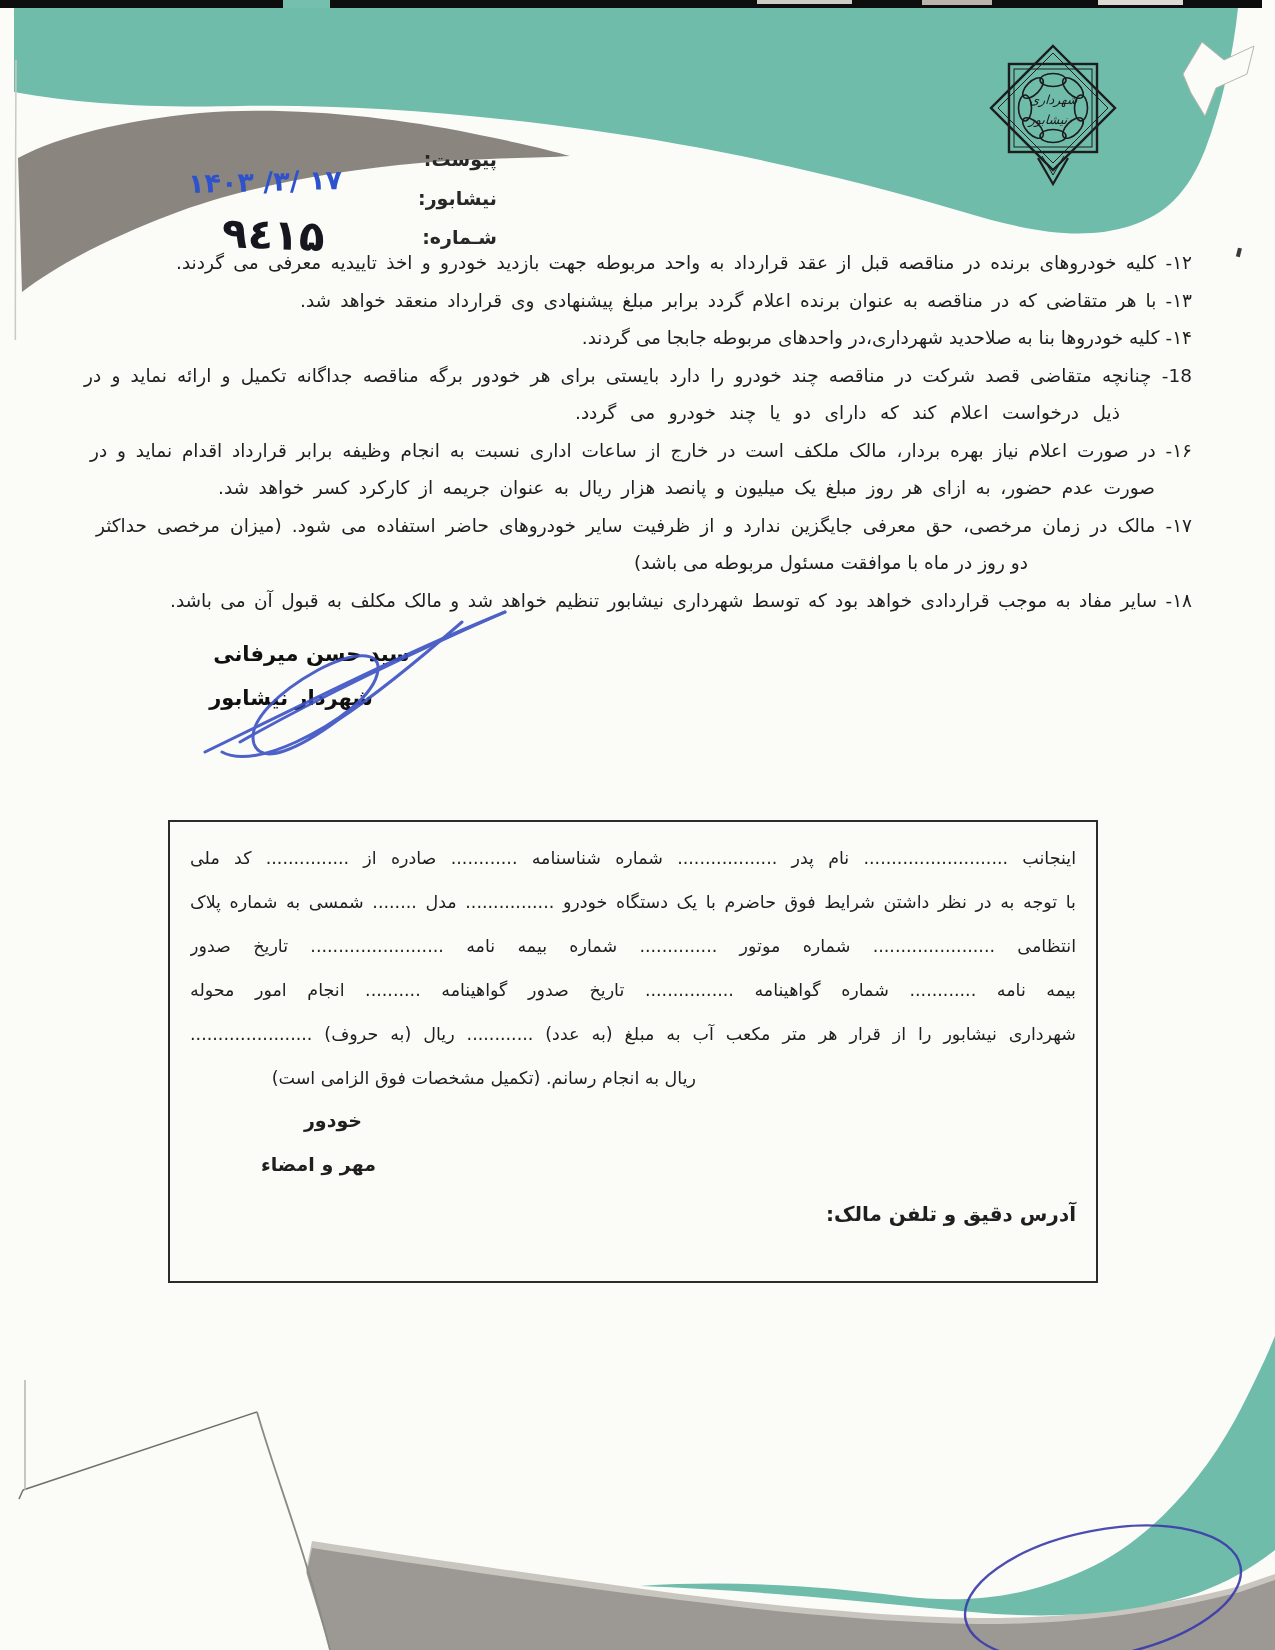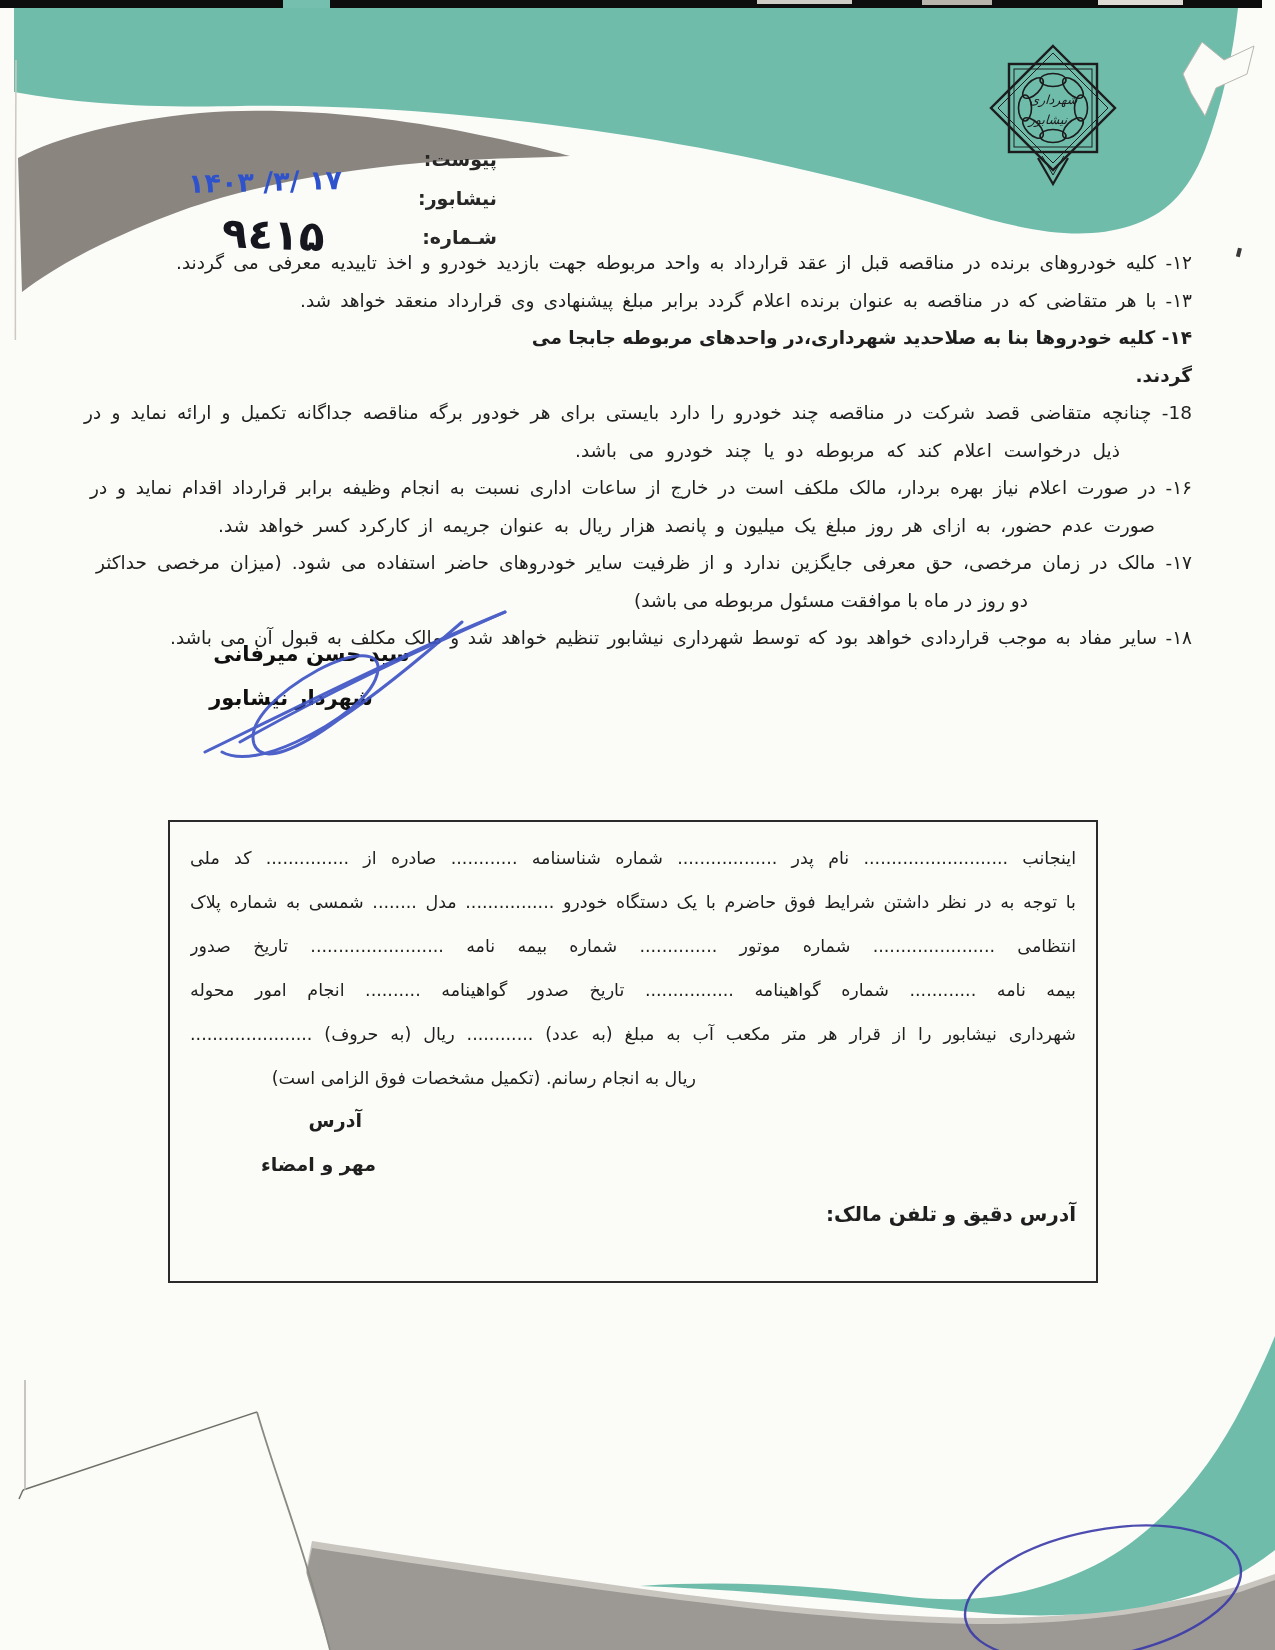--- a/index.html
+++ b/index.html
@@ -14,21 +14,21 @@
   .hdr-labels{right:778px;top:140px;text-align:right;font-weight:bold;font-size:19px;color:#272727;}
   .hdr-labels div{line-height:39px;white-space:nowrap;}
   .hand-date{left:188px;top:166px;font-size:27px;font-weight:bold;color:#2d52cc;
              transform:rotate(-1.5deg);letter-spacing:2px;white-space:nowrap;direction:ltr;}
   .hand-num{left:222px;top:210px;font-size:42px;font-weight:bold;color:#16161e;
             transform:rotate(2deg);letter-spacing:9px;white-space:nowrap;direction:ltr;}
   
   .items{right:83px;top:244px;width:1109px;font-size:18.5px;}
   .items .ln{line-height:37.5px;white-space:nowrap;overflow:visible;}
   .j{white-space:normal !important;text-align:justify;text-align-last:justify;}
-  .l1{width:1016px;} .l2{width:892px;} .l3{width:700px;white-space:normal !important;font-weight:bold;}
+  .l1{width:1016px;} .l2{width:892px;} .l3{width:700px;white-space:normal !important;}
   .l4{width:1108px;} .l5{width:545px;margin-right:72px;} .l6{width:1102px;}
   .l7{width:937px;margin-right:37px;} .l8{width:1096px;}
   .l9{width:340px;margin-right:164px;white-space:nowrap;} .l10{width:1022px;}
   
   .sig-name{right:865px;top:642px;font-weight:bold;font-size:21px;color:#101010;white-space:nowrap;}
   .sig-title{right:902px;top:686px;font-weight:bold;font-size:21px;color:#101010;white-space:nowrap;}
   
   .formbox{left:168px;top:820px;width:930px;height:463px;border:2px solid #2b2b2b;
            box-sizing:border-box;padding:14px 20px 0 20px;background:transparent;}
   .fline{height:44px;line-height:44px;font-size:17.5px;white-space:normal;
@@ -96,21 +96,21 @@
     <div>شـماره:</div>
   </div>
   <div class="abs hand-date">۱۴۰۳ /۳/ ۱۷</div>
   <div class="abs hand-num">۹٤۱۵</div>
 
   <div class="abs items">
     <div class="ln l1 j">۱۲- کلیه خودروهای برنده در مناقصه قبل از عقد قرارداد به واحد مربوطه جهت بازدید خودرو و اخذ تاییدیه معرفی می گردند.</div>
     <div class="ln l2 j">۱۳- با هر متقاضی که در مناقصه به عنوان برنده اعلام گردد برابر مبلغ پیشنهادی وی قرارداد منعقد خواهد شد.</div>
     <div class="ln l3">۱۴- کلیه خودروها بنا به صلاحدید شهرداری،در واحدهای مربوطه جابجا می گردند.</div>
     <div class="ln l4 j">18- چنانچه متقاضی قصد شرکت در مناقصه چند خودرو را دارد بایستی برای هر خودور برگه مناقصه جداگانه تکمیل و ارائه نماید و در</div>
-    <div class="ln l5 j">ذیل درخواست اعلام کند که مربوطه دو یا چند خودرو می باشد.</div>
+    <div class="ln l5 j">ذیل درخواست اعلام کند که دارای دو یا چند خودرو می گردد.</div>
     <div class="ln l6 j">۱۶- در صورت اعلام نیاز بهره بردار، مالک ملکف است در خارج از ساعات اداری نسبت به انجام وظیفه برابر قرارداد اقدام نماید و در</div>
     <div class="ln l7 j">صورت عدم حضور، به ازای هر روز مبلغ یک میلیون و پانصد هزار ریال به عنوان جریمه از کارکرد کسر خواهد شد.</div>
     <div class="ln l8 j">۱۷- مالک در زمان مرخصی، حق معرفی جایگزین ندارد و از ظرفیت سایر خودروهای حاضر استفاده می شود. (میزان مرخصی حداکثر</div>
     <div class="ln l9">دو روز در ماه با موافقت مسئول مربوطه می باشد)</div>
     <div class="ln l10 j">۱۸- سایر مفاد به موجب قراردادی خواهد بود که توسط شهرداری نیشابور تنظیم خواهد شد و مالک مکلف به قبول آن می باشد.</div>
   </div>
 
   <div class="abs sig-name">سید حسن میرفانی</div>
   <div class="abs sig-title">شهردار نیشابور</div>
   <svg class="abs" style="left:150px;top:585px;" width="400" height="200" viewBox="150 585 400 200">
@@ -123,21 +123,21 @@
     </g>
   </svg>
 
   <div class="abs formbox">
     <div class="fline">اینجانب .......................... نام پدر .................. شماره شناسنامه ............ صادره از ............... کد ملی ......................</div>
     <div class="fline">با توجه به در نظر داشتن شرایط فوق حاضرم با یک دستگاه خودرو ................ مدل ........ شمسی به شماره پلاک</div>
     <div class="fline">انتظامی ...................... شماره موتور .............. شماره بیمه نامه ........................ تاریخ صدور</div>
     <div class="fline">بیمه نامه ............ شماره گواهینامه ................ تاریخ صدور گواهینامه .......... انجام امور محوله</div>
     <div class="fline">شهرداری نیشابور را از قرار هر متر مکعب آب به مبلغ (به عدد) ............ ریال (به حروف) ......................</div>
     <div class="fline6">ریال به انجام رسانم. (تکمیل مشخصات فوق الزامی است)</div>
-    <div class="fowner">آدرس</div>
+    <div class="fowner">خودور</div>
     <div class="fseal">مهر و امضاء</div>
     <div class="faddr">آدرس دقیق و تلفن مالک:</div>
   </div>
 
   <div class="abs ft-addr">آدرس: نیشـــــ</div>
   <div class="abs ft-tel">تلفن: ۴ - ۴۲۲۲۲۰۰۱</div>
 
   <svg class="abs" style="left:0;top:1320px;" width="1275" height="330" viewBox="0 1320 1275 330">
     <path d="M312,1541 C430,1559 560,1578 680,1594 C800,1609 920,1619 1000,1618
              C1090,1617 1180,1602 1240,1586 L1275,1574 L1275,1650 L290,1650 Z" fill="#c9c6c0"></path>

